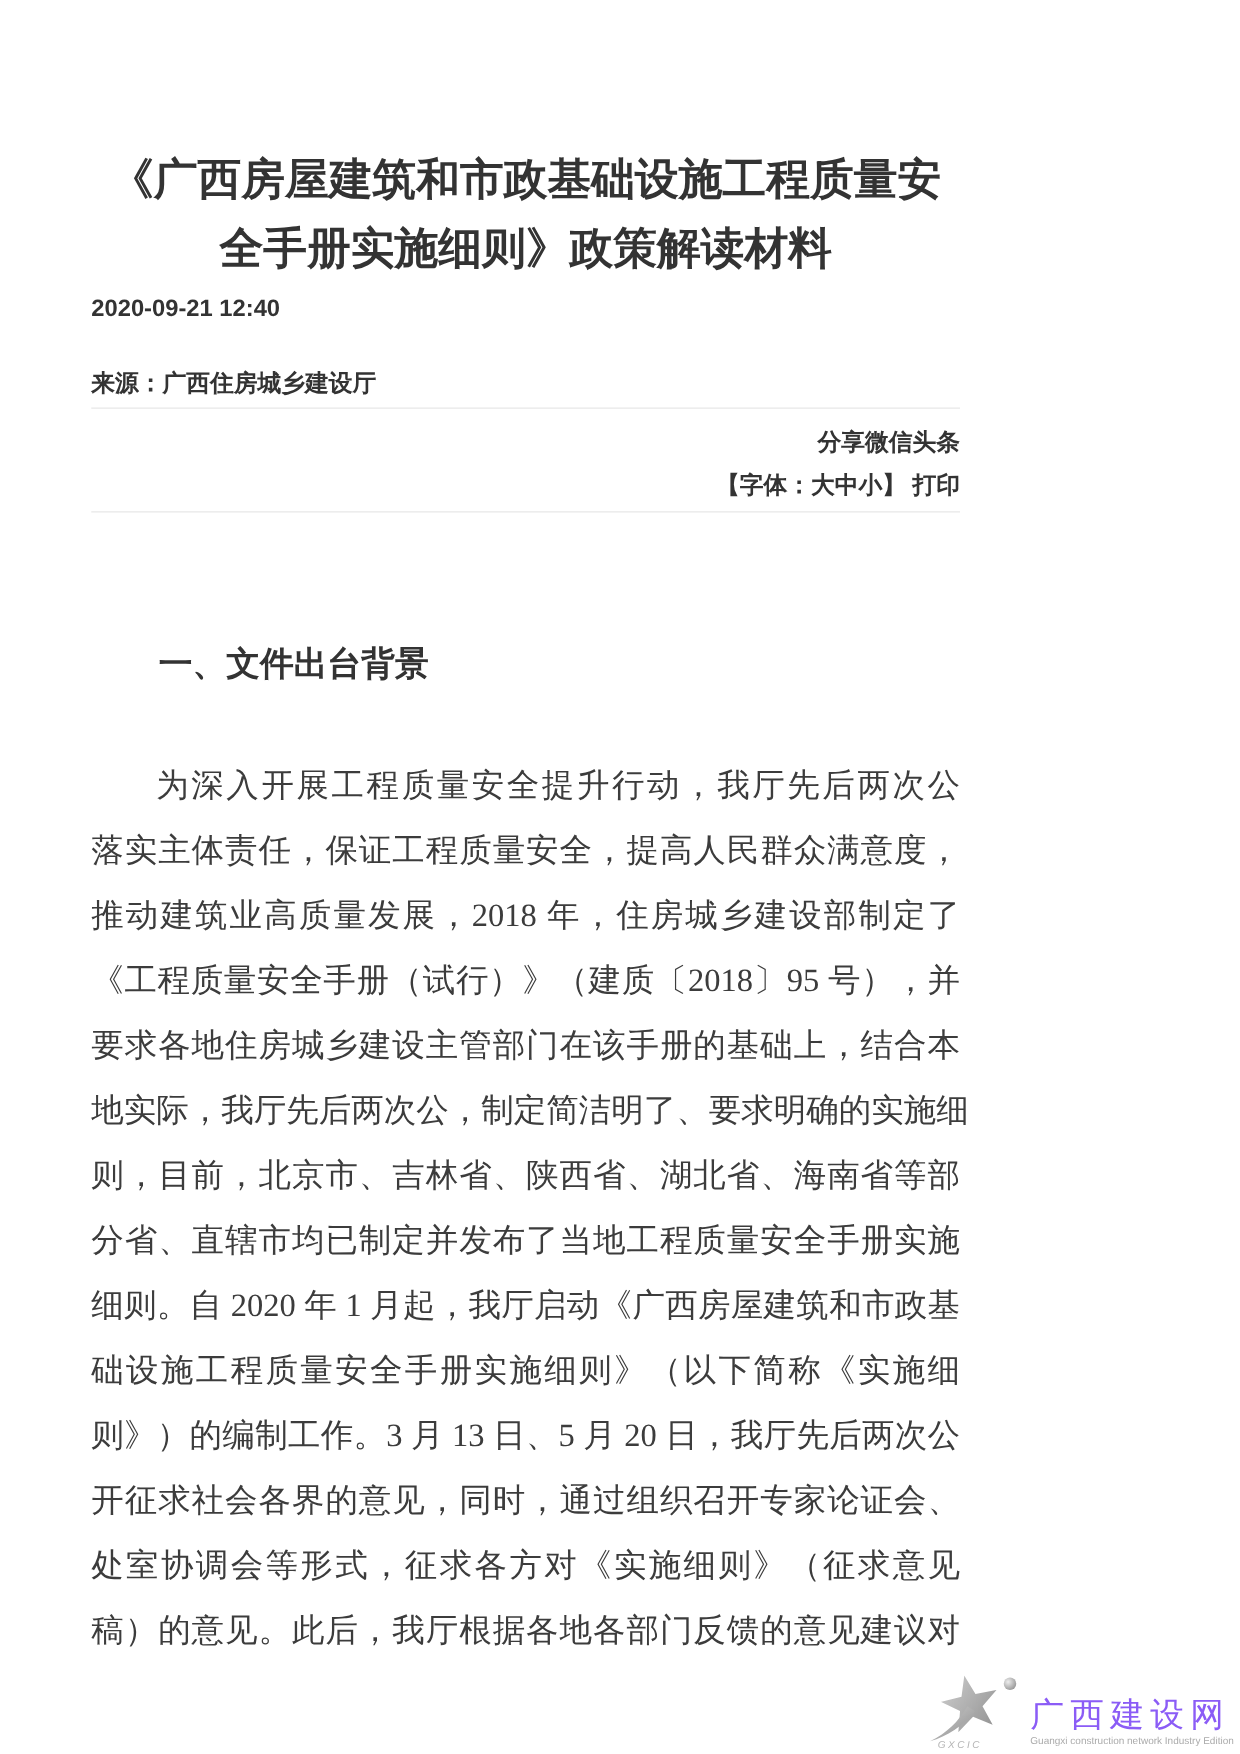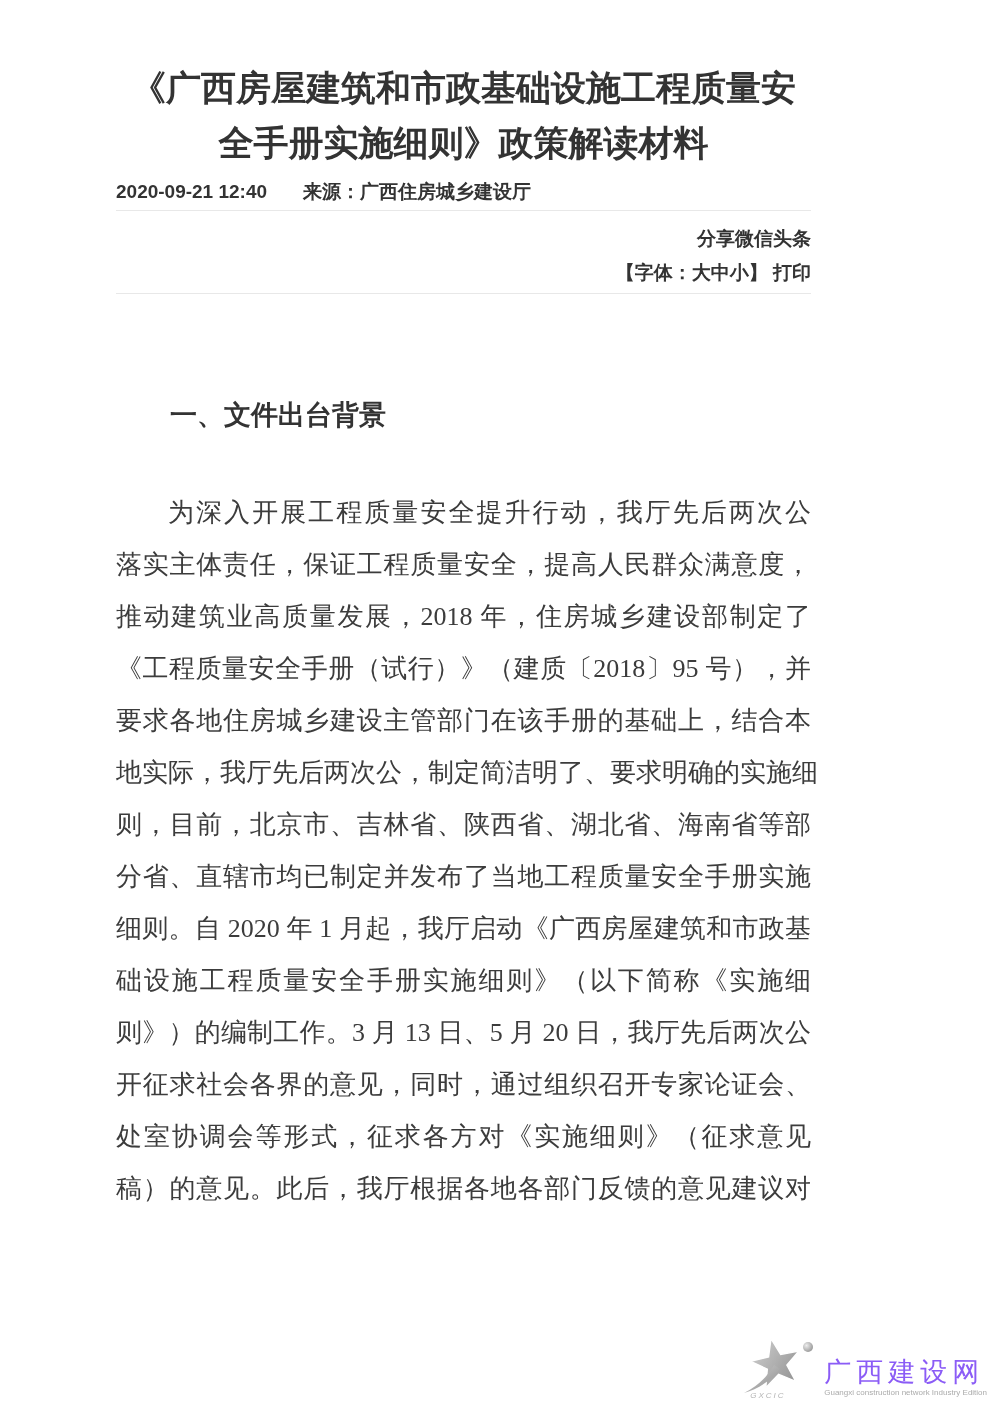--- a/index.html
+++ b/index.html
@@ -7,40 +7,41 @@
   body {
     width: 992px;
     height: 1403px;
     position: relative;
     font-family: "Liberation Sans", sans-serif;
     color: #333333;
     overflow: hidden;
   }
   .content {
     width: 695px;
-    margin-left: 116px;
-    padding-top: 60px;
+    margin-left: 73px;
+    padding-top: 116px;
   }
   .article-title {
     font-size: 35px;
     line-height: 55px;
     font-weight: bold;
     text-align: center;
     color: #333333;
     font-family: "Liberation Sans", sans-serif;
   }
   .meta-row {
     margin-top: 10px;
     display: flex;
     align-items: baseline;
     gap: 36px;
     font-size: 19px;
     line-height: 24px;
     font-weight: bold;
     color: #333333;
+    flex-direction: column;
   }
   .divider {
     border: none;
     border-top: 1px solid #e8e8e8;
     height: 0;
   }
   .divider-1 { margin-top: 6px; }
   .toolbar-row {
     text-align: right;
     font-size: 19px;

